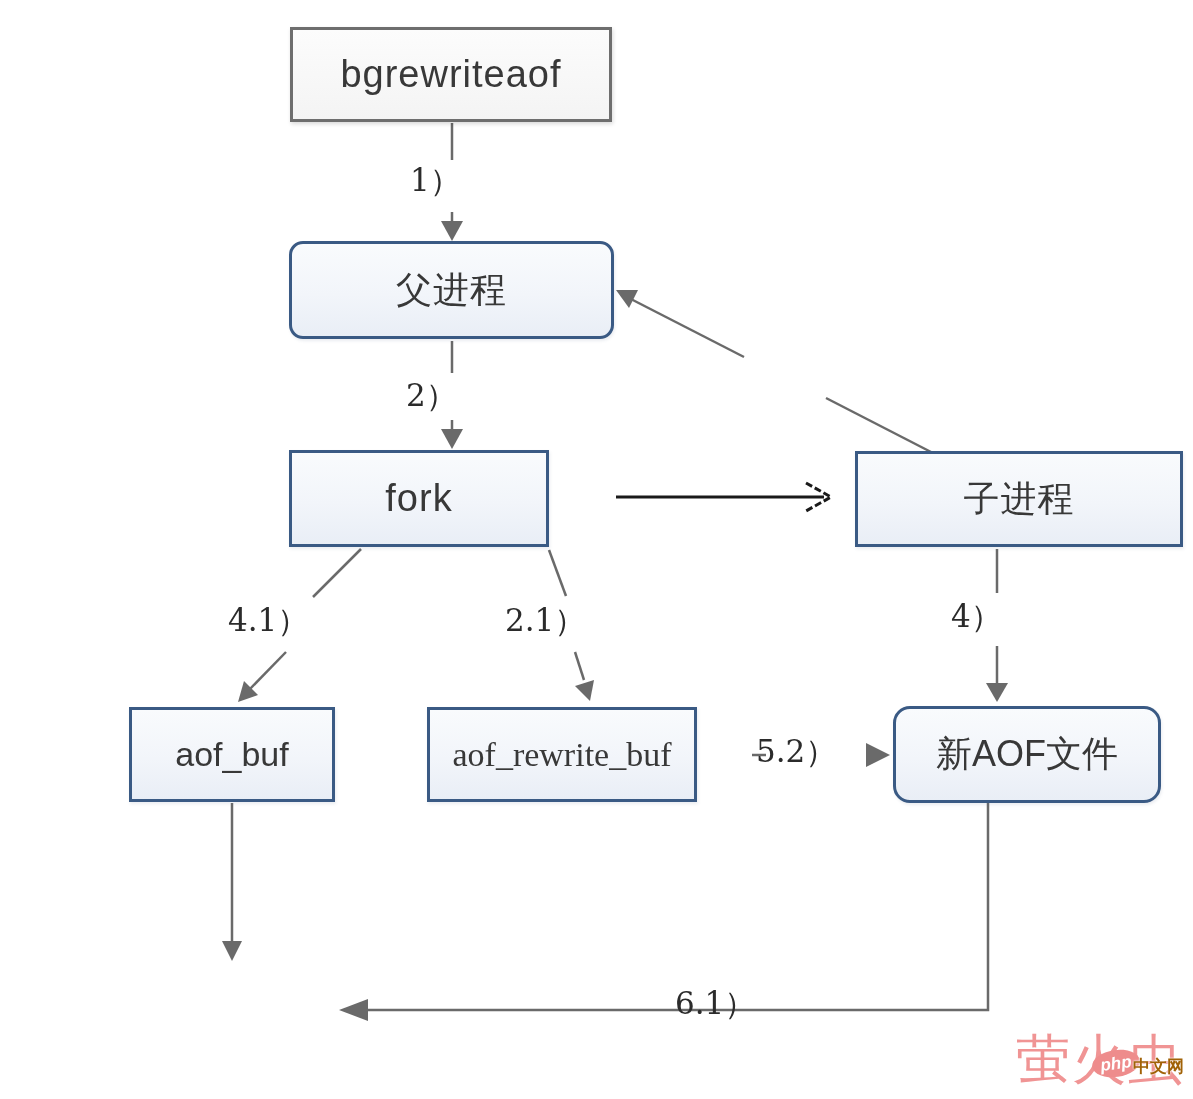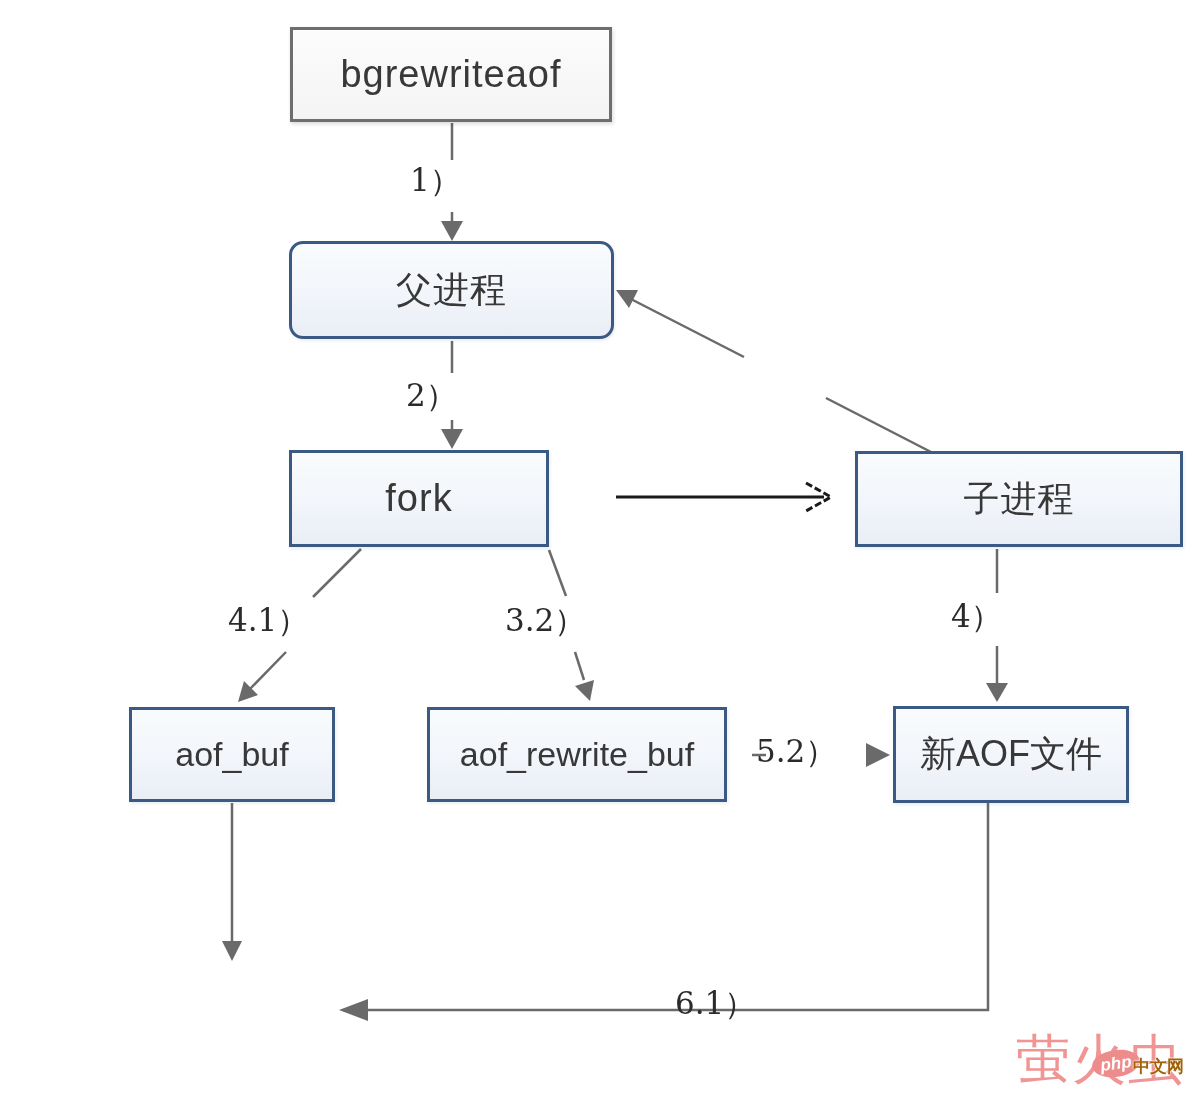--- a/index.html
+++ b/index.html
@@ -25,22 +25,22 @@
   .node.start{
     border-color:#6e6e6e;
     background:linear-gradient(180deg,#fcfcfc 0%,#f4f4f4 100%);
     box-shadow:1px 2px 4px rgba(0,0,0,0.15);
   }
   .n-bgrewriteaof{left:290px;top:27px;width:322px;height:95px;font-size:38px;}
   .n-parent{left:289px;top:241px;width:325px;height:98px;font-size:36px;border-radius:14px;}
   .n-fork{left:289px;top:450px;width:260px;height:97px;font-size:38px;}
   .n-child{left:833px;top:451px;width:328px;height:96px;font-size:36px;margin-left:22px;}
   .n-aofbuf{left:129px;top:707px;width:206px;height:95px;font-size:34px;letter-spacing:0;}
-  .n-aofrewritebuf{left:427px;top:707px;width:300px;height:95px;font-size:34px;letter-spacing:0;}
-  .n-newaof{left:893px;top:706px;width:236px;height:97px;font-size:36px;letter-spacing:0;}
+  .n-aofrewritebuf{left:427px;top:707px;width:270px;height:95px;font-size:34px;letter-spacing:0;font-family:Liberation Serif, serif;}
+  .n-newaof{left:893px;top:706px;width:268px;height:97px;font-size:36px;letter-spacing:0;border-radius:17px;}
   .n-oldaof{left:25px;top:962px;width:311px;height:94px;font-size:36px;letter-spacing:0;}
 
   .edge-label{
     position:absolute;z-index:4;
     font-family:"DejaVu Serif","Liberation Serif",serif;
     color:#2b2b2b;
     font-size:31px;
     white-space:nowrap;
   }
   .el-1{left:410px;top:160px;}
@@ -165,21 +165,21 @@
   </div>
 
   <div class="node n-newaof">
     <span>新AOF文件</span>
   </div>
 
 
   <div class="edge-label el-1">1）</div>
   <div class="edge-label el-2">2）</div>
   <div class="edge-label el-31">4.1）</div>
-  <div class="edge-label el-32">3.2）</div>
+  <div class="edge-label el-32">2.1）</div>
   <div class="edge-label el-4">4）</div>
   <div class="edge-label el-52">5.2）</div>
   <div class="edge-label el-53">6.1）</div>
 
   <div class="watermark wm-brand">萤火虫</div>
   <div class="watermark wm-badge">
     <span>php</span>
   </div>
   <div class="watermark wm-site">中文网</div>
 

